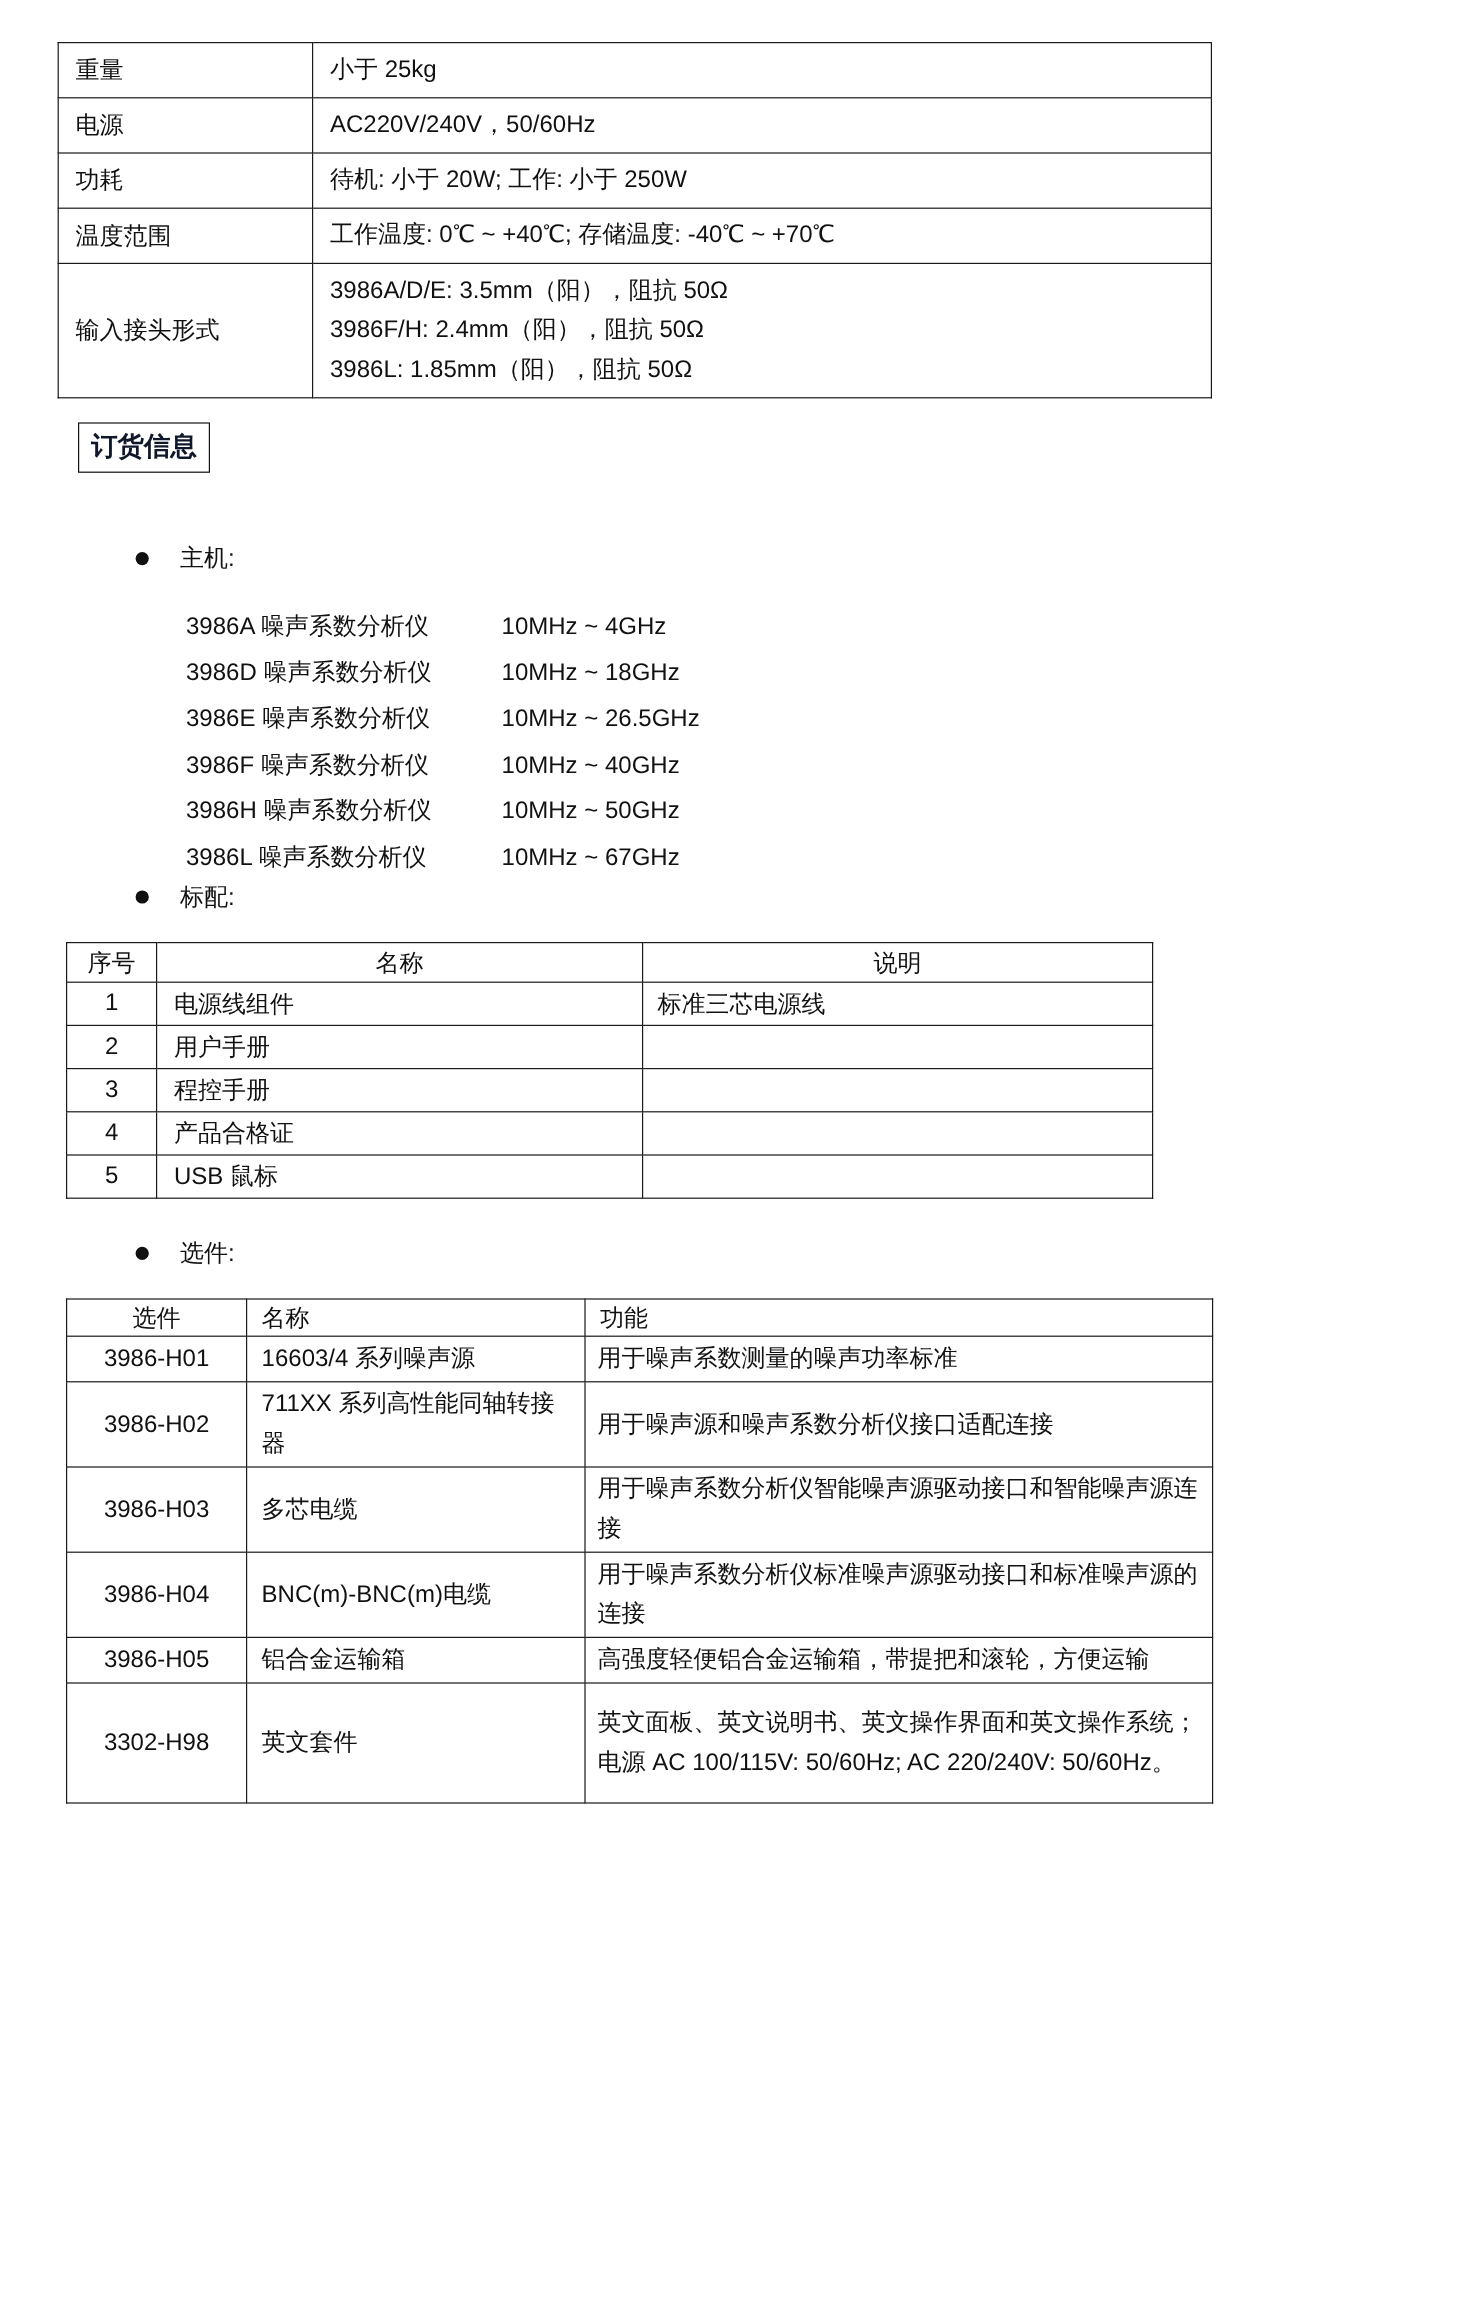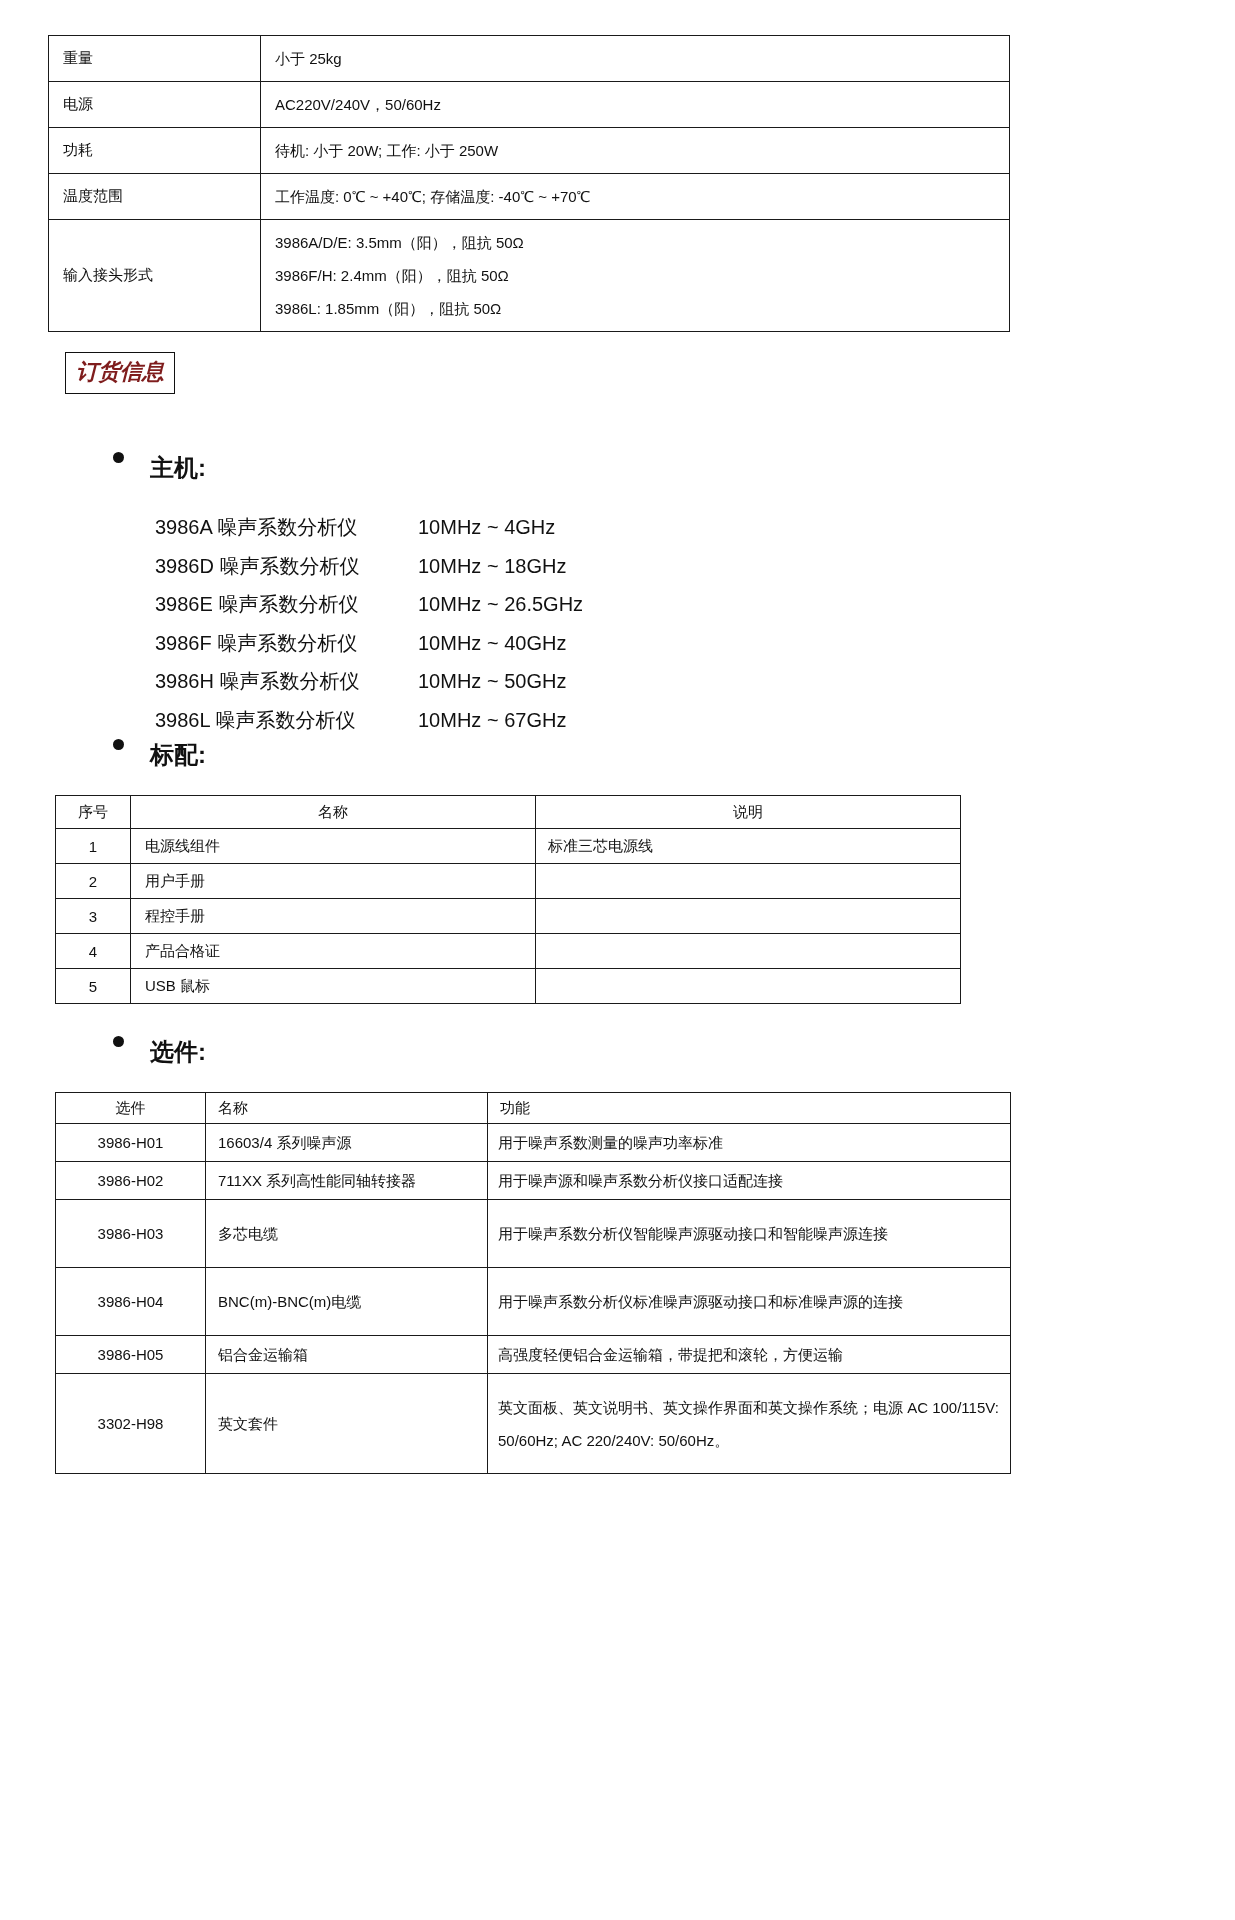--- a/index.html
+++ b/index.html
@@ -7,21 +7,21 @@
   body {
     width:1235px; height:1920px;
     font-family:"Liberation Sans", sans-serif;
     color:#111111;
     position:relative;
     overflow:hidden;
   }
   .page { padding:35px 0 0 48px; }
 
   table { border-collapse:collapse; table-layout:fixed; }
-  td, th { border:1.5px solid #1a1a1a; font-size:15px; font-weight:normal; vertical-align:middle; }
+  td, th { border:1.5px solid #1a1a1a; font-size:20px; font-weight:normal; vertical-align:middle; }
 
   
   .spec-table { width:962px; }
   .spec-table col.c-label { width:212px; }
   .spec-table td.label { padding:0 14px; }
   .spec-table td.value { padding:6px 14px; }
   .spec-table .vline { line-height:33px; }
   tr.r44  { height:44px;  }
   tr.r102 { height:102px; }
 
@@ -30,24 +30,23 @@
     display:inline-block;
     margin:20px 0 0 17px;
     border:1.6px solid #111;
     padding:4px 10px 6px 10px;
     font-size:22px;
     font-weight:bold;
   }
 
   
   .bullet-line {
-    display:flex; 
+    display:flex; align-items:center;
     margin-left:65px;
-    font-size:24px;
-    font-weight:bold;
+    font-size:20px;
   }
   .bullet-dot {
     width:11px; height:11px; border-radius:50%;
     background:#111; margin-right:26px; flex:0 0 auto;
   }
   .sec-main   { margin-top:58px; }
   .sec-std    { }
   .sec-opt    { margin-top:32px; }
 
   
@@ -121,21 +120,21 @@
       <td class="value">
         <div class="vline">3986A/D/E: 3.5mm（阳），阻抗 50Ω</div>
         <div class="vline">3986F/H: 2.4mm（阳），阻抗 50Ω</div>
         <div class="vline">3986L: 1.85mm（阳），阻抗 50Ω</div>
       </td>
     </tr>
   </tbody>
     </table>
 
   
-  <div class="order-title" style="color:#7f1d1d;font-style:italic;">订货信息</div>
+  <div class="order-title" style="color:#0f172a;">订货信息</div>
 
   
   <div class="bullet-line sec-main">
     <span class="bullet-dot"></span>
     <span>主机:</span>
   </div>
 
   <div class="model-list">
     <div class="model-row">
       <span class="model-name">3986A 噪声系数分析仪</span>

